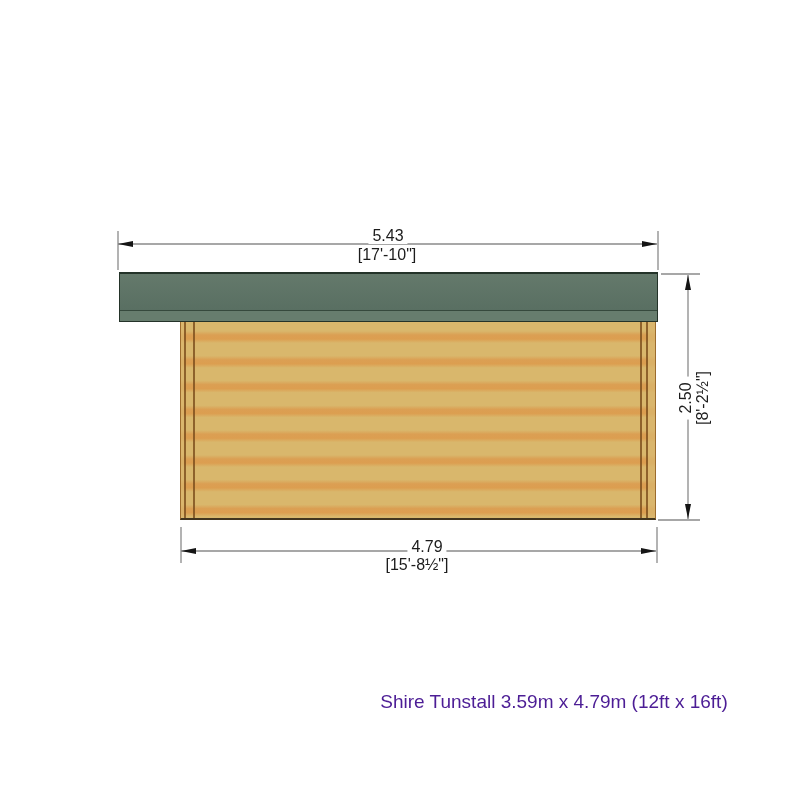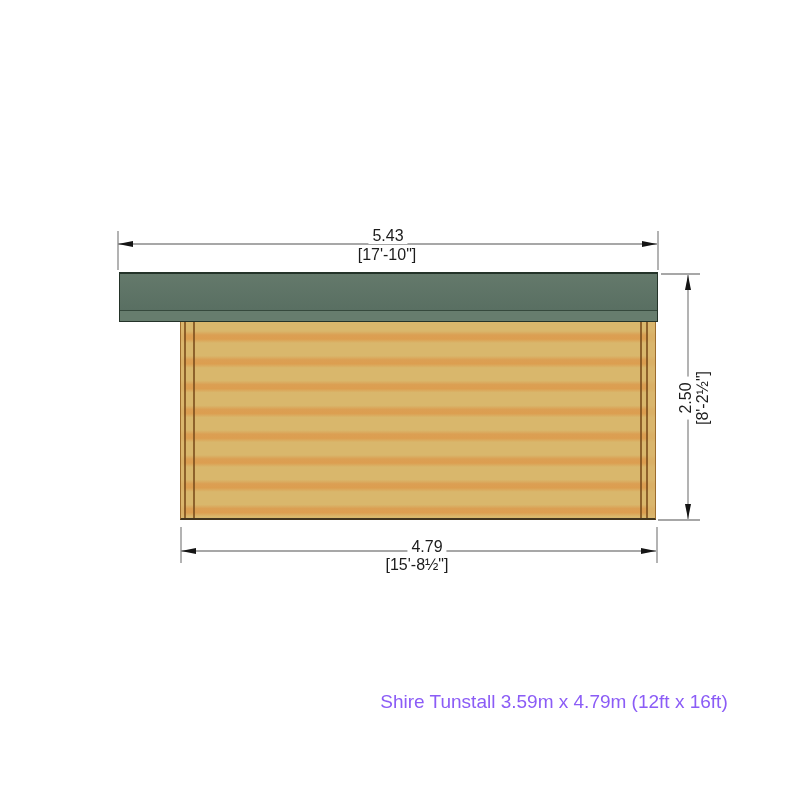--- a/index.html
+++ b/index.html
@@ -52,21 +52,21 @@
     font-size:16px;line-height:17px;white-space:nowrap;
     padding:0 4px;transform:translateX(-50%);text-align:center;
   }
   .dim-text.vertical{
     transform:translate(-50%,-50%) rotate(-90deg);
     padding:0 6px;
   }
 
   .caption{
     position:absolute;left:554px;top:691px;transform:translateX(-50%);
-    font-size:19px;color:#8b5cf6;white-space:nowrap;
+    font-size:19px;color:#4c1d95;white-space:nowrap;
   }
 </style>
 </head>
 <body>
 
 <div class="canvas">
 
   <div class="roof">
     <div class="roof-body"></div>
     <div class="roof-fascia"></div>

